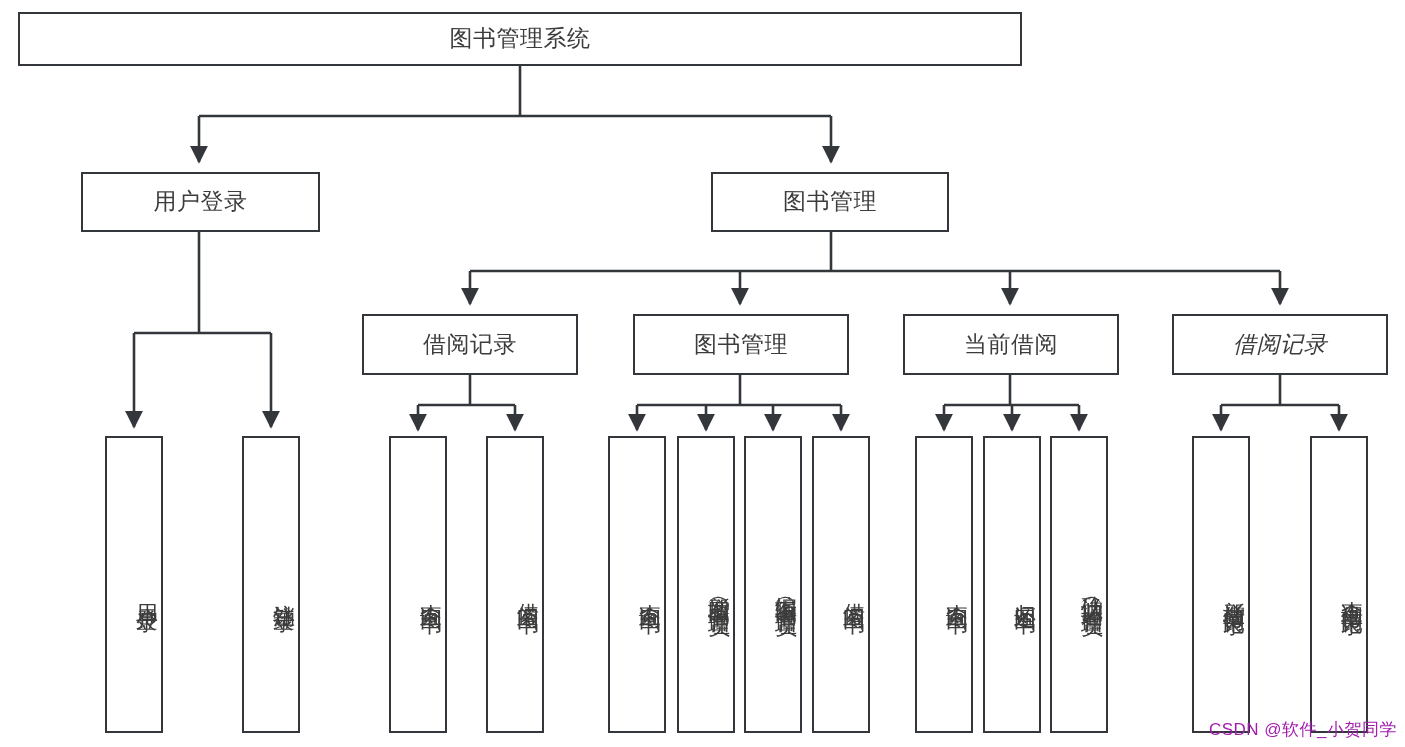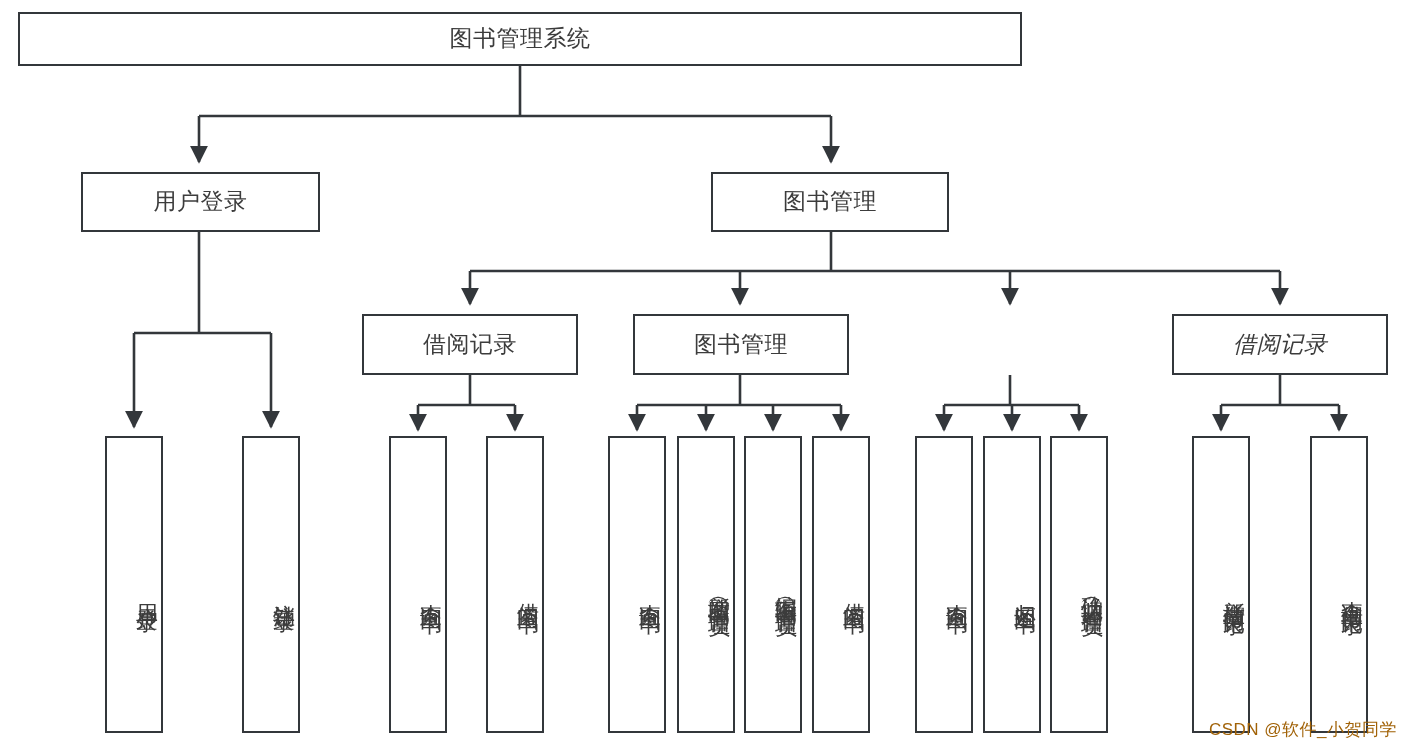--- a/index.html
+++ b/index.html
@@ -51,21 +51,21 @@
   }
   .node .label {
     display: block;
     white-space: nowrap;
   }
   #watermark {
     position: absolute;
     right: 8px;
     bottom: 6px;
     font-size: 17px;
-    color: #a16207;
+    color: #a21caf;
     letter-spacing: 0.5px;
     white-space: nowrap;
     pointer-events: none;
   }
 </style>
 </head>
 <body>
 
 <div id="stage">
 
@@ -129,20 +129,23 @@
   <div class="node horiz" style="left:711px; top:172px; width:238px; height:60px;">
     <span class="label">图书管理</span>
   </div>
 
   <div class="node horiz" style="left:362px; top:314px; width:216px; height:61px;">
     <span class="label">借阅记录</span>
   </div>
   <div class="node horiz" style="left:633px; top:314px; width:216px; height:61px;">
     <span class="label">图书管理</span>
   </div>
+  <div class="node horiz" style="left:903px; top:314px; width:216px; height:61px;">
+    <span class="label">当前借阅</span>
+  </div>
   <div class="node horiz" style="left:1172px; top:314px; width:216px; height:61px;font-style:italic;">
     <span class="label">借阅记录</span>
   </div>
 
   <div class="node vert" style="left:105px; top:436px; width:58px; height:297px;">
     <span class="label">用户登录</span>
   </div>
   <div class="node vert" style="left:242px; top:436px; width:58px; height:297px;">
     <span class="label">注销登录</span>
   </div>

